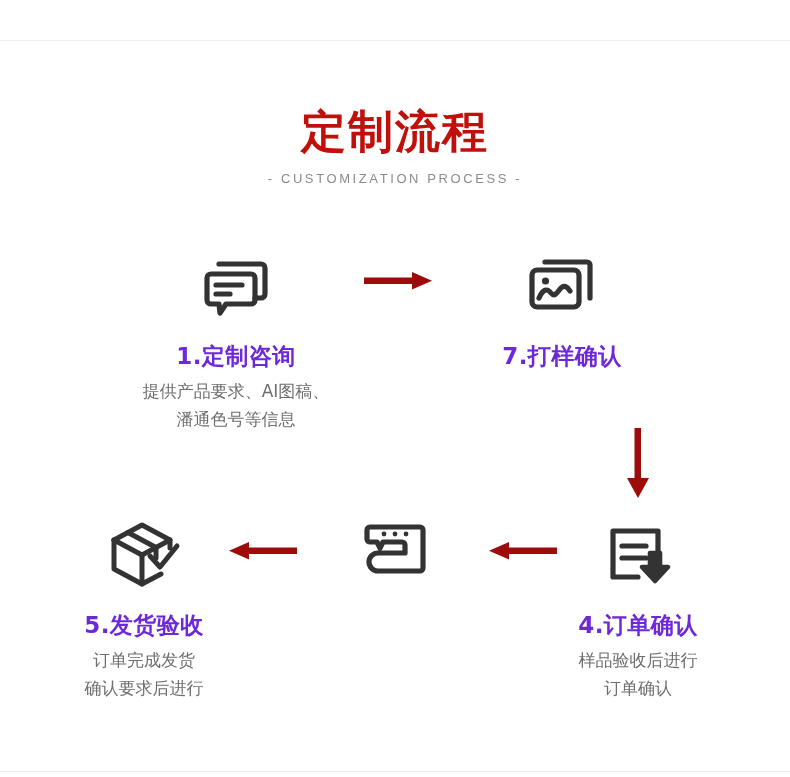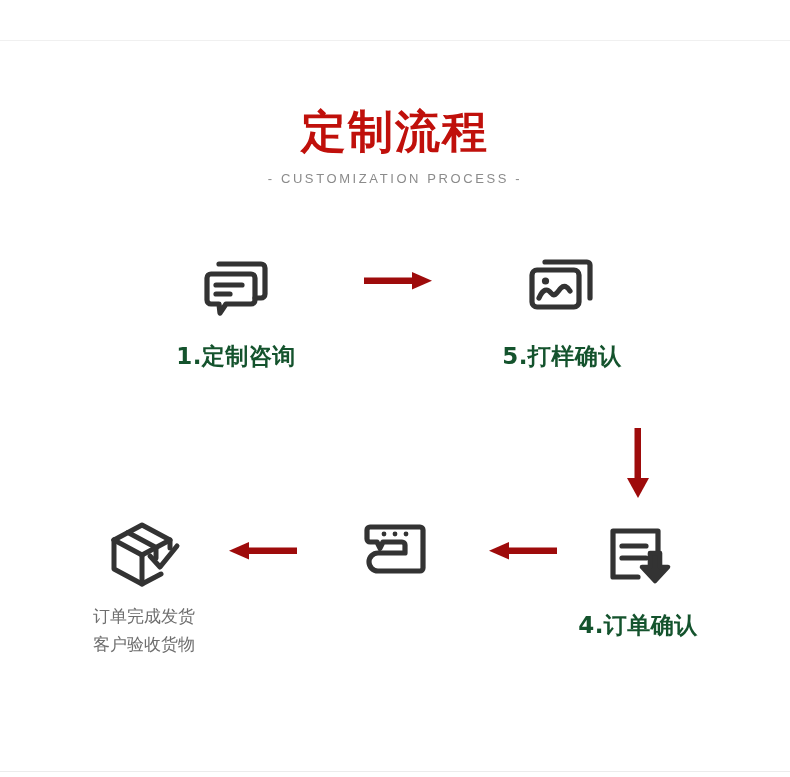--- a/index.html
+++ b/index.html
@@ -74,21 +74,21 @@
   }
   .step-icon {
     height: 84px;
     display: flex;
     align-items: center;
     justify-content: center;
   }
   .step-title {
     font-size: 23px;
     font-weight: bold;
-    color: #14532d;
+    color: #6d28d9;
     margin-top: 14px;
     line-height: 30px;
     letter-spacing: 0.5px;
     font-family: "DejaVu Sans", "Liberation Sans", sans-serif;
   }
   .step-desc {
     font-size: 17px;
     color: #6e6e6e;
     line-height: 28px;
     margin-top: 6px;
@@ -127,44 +127,48 @@
   <div class="step" id="step-1">
     <div class="step-icon">
       <svg width="74" height="74" viewBox="0 0 74 74" fill="none" stroke="#333333" stroke-width="5.2" stroke-linecap="round" stroke-linejoin="round">
         <path d="M20 16 H62 a4 4 0 0 1 4 4 V46 a4 4 0 0 1 -4 4 H56"></path>
         <path d="M12 26 H52 a4 4 0 0 1 4 4 V52 a4 4 0 0 1 -4 4 H27 L21 65 L20 56 H12 a4 4 0 0 1 -4 -4 V30 a4 4 0 0 1 4 -4 Z"></path>
         <path d="M17 37 H43"></path>
         <path d="M17 46 H31"></path>
       </svg>
     </div>
     <div class="step-title">1.定制咨询</div>
+    <div class="step-desc">提供产品要求、AI图稿、
+潘通色号等信息</div>
   </div>
 
   <div class="step" id="step-2">
     <div class="step-icon">
       <svg width="74" height="74" viewBox="0 0 74 74" fill="none" stroke="#333333" stroke-width="5.2" stroke-linecap="round" stroke-linejoin="round">
         <path d="M20 14 H62 a3 3 0 0 1 3 3 V50"></path>
         <rect x="7" y="22" width="47" height="37" rx="5"></rect>
         <circle cx="20.5" cy="33" r="3.6" fill="#333333" stroke="none"></circle>
         <path d="M14 50 c4 -9 8 -10 12 -5 c4 5 7 -2 10 -5 c3 -3 6 -2 9 3"></path>
       </svg>
     </div>
-    <div class="step-title">5.打样确认</div>
+    <div class="step-title">7.打样确认</div>
   </div>
 
   <div class="step" id="step-3">
     <div class="step-icon">
       <svg width="74" height="74" viewBox="0 0 74 74" fill="none" stroke="#333333" stroke-width="5.2" stroke-linecap="round" stroke-linejoin="round">
         <path d="M57 36 V14 H12 V60 H37"></path>
         <path d="M21 29 H45"></path>
         <path d="M21 41 H45"></path>
         <path d="M49 36 V50 H41 L54 64 L67 50 H59 V36 Z" fill="#333333" stroke="#333333" stroke-width="4.6"></path>
       </svg>
     </div>
     <div class="step-title">4.订单确认</div>
+    <div class="step-desc">样品验收后进行
+订单确认</div>
   </div>
 
   <div class="step" id="step-4">
     <div class="step-icon">
       <svg width="74" height="74" viewBox="0 0 74 74" fill="none" stroke="#333333" stroke-width="5.2" stroke-linecap="round" stroke-linejoin="round">
         <path d="M62 10 H12 a3 3 0 0 0 -3 3 V22 a3 3 0 0 0 3 3 H19 L22 31 L25 25 H44 a3 3 0 0 1 3 3 V36 H20 a9 9 0 0 0 0 18 H62 a3 3 0 0 0 3 -3 V13 a3 3 0 0 0 -3 -3 Z"></path>
         <circle cx="26" cy="17" r="2.4" fill="#333333" stroke="none"></circle>
         <circle cx="37" cy="17" r="2.4" fill="#333333" stroke="none"></circle>
         <circle cx="48" cy="17" r="2.4" fill="#333333" stroke="none"></circle>
       </svg>
@@ -176,22 +180,23 @@
       <svg width="80" height="74" viewBox="0 0 80 74" fill="none" stroke="#333333" stroke-width="5" stroke-linecap="round" stroke-linejoin="round">
         <path d="M10 23 L38 8 L66 23 L66 31"></path>
         <path d="M10 23 V52 L38 67 L57 57"></path>
         <path d="M38 38 L66 23"></path>
         <path d="M38 38 V67"></path>
         <path d="M10 23 L38 38"></path>
         <path d="M24 15.5 L52 30.5 V41"></path>
         <path d="M46 39 L56 50 L73 29"></path>
       </svg>
     </div>
+    <div class="step-title">5.发货验收</div>
     <div class="step-desc">订单完成发货
-客户验收货物</div>
+确认要求后进行</div>
   </div>
 
   <div class="arrow" id="arrow-1-2">
     <svg width="70" height="26" viewBox="0 0 70 26" fill="#9e0b0b">
       <rect x="0" y="9.5" width="52" height="6.5"></rect>
       <path d="M48 4 L68 12.7 L48 21.5 Z"></path>
     </svg>
   </div>
 
   <div class="arrow" id="arrow-2-3">

